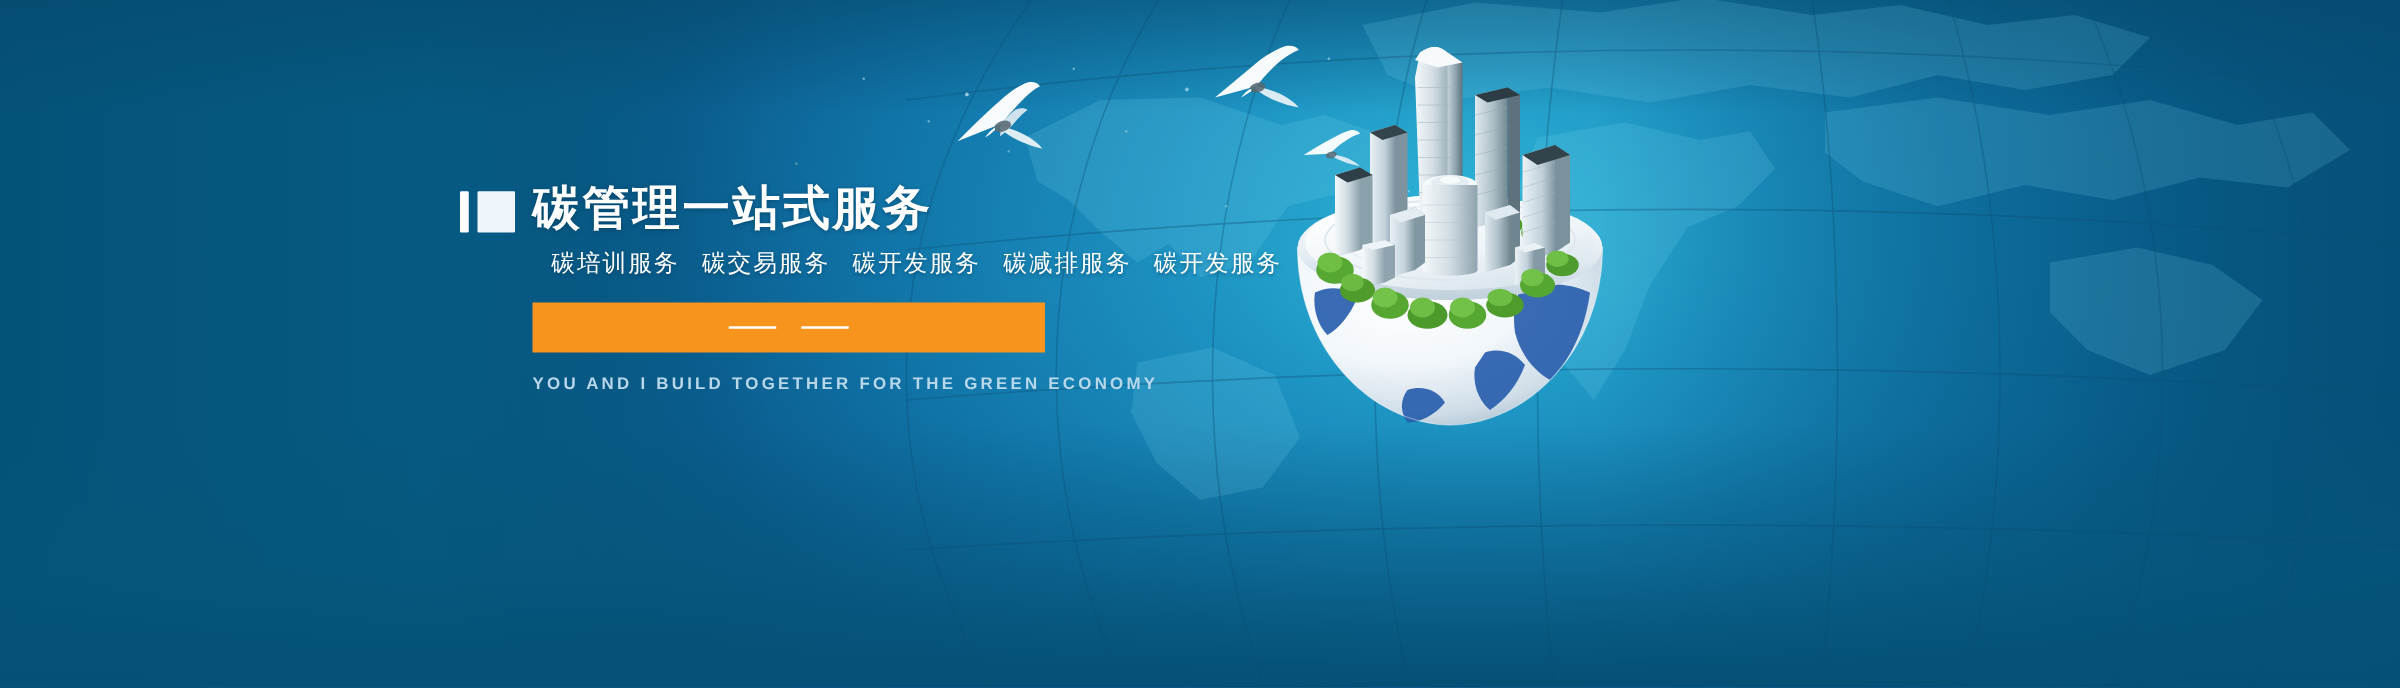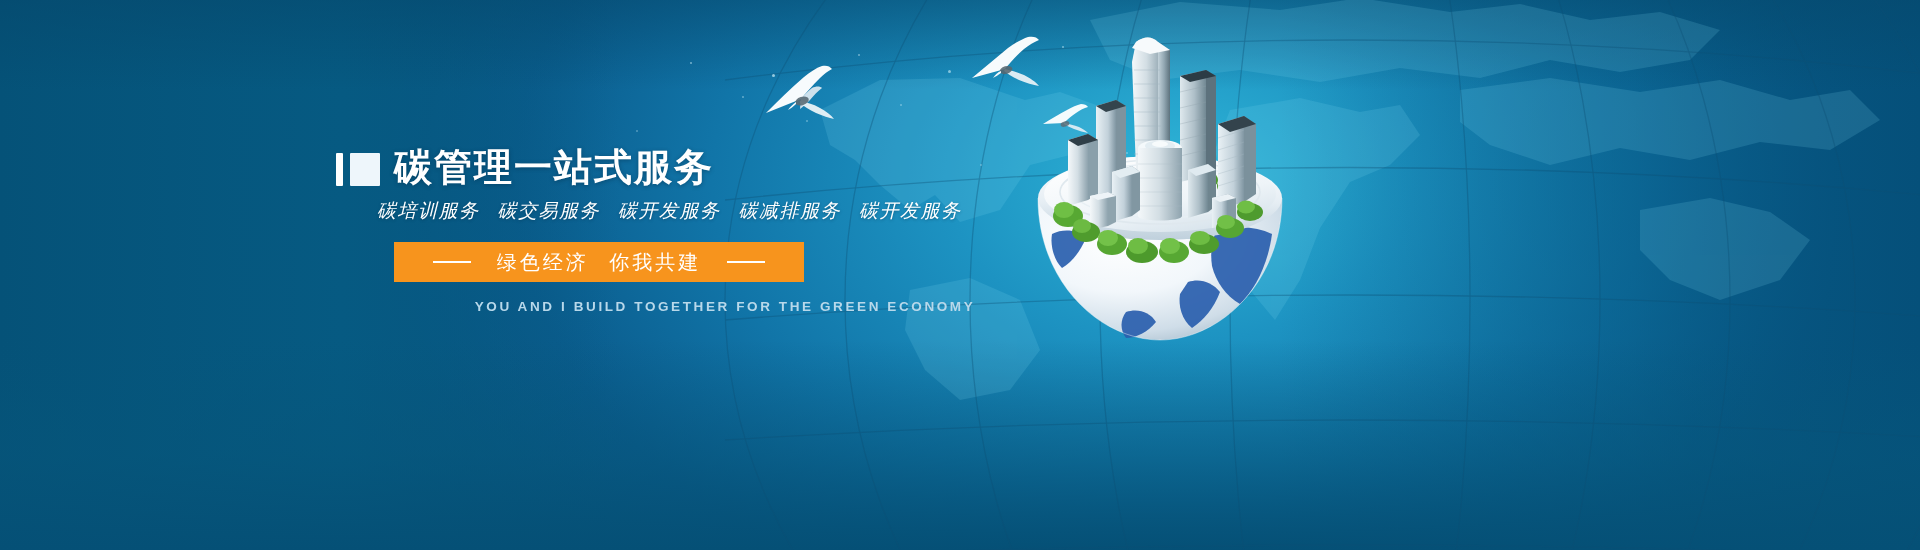--- a/index.html
+++ b/index.html
@@ -50,38 +50,37 @@
 
   
   .bird{position:absolute;}
   .bird svg{display:block;overflow:visible;}
 
   
   .earth-art{position:absolute;left:1020px;top:20px;width:280px;height:330px;}
   .earth-art svg{width:100%;height:100%;display:block;overflow:visible;}
 
   
-  .content{position:absolute;left:336px;top:148px;width:720px;}
+  .content{position:absolute;left:368px;top:148px;width:720px;}
 
   .title-row{display:flex;align-items:center;gap:14px;}
   .mark{display:flex;align-items:center;gap:7px;margin-top:4px;}
   .mark .bar{width:7px;height:33px;background:#ffffff;border-radius:1px;}
   .mark .sq{width:30px;height:33px;background:#eef6fb;border-radius:1px;}
   .title{
     font-size:38px;font-weight:bold;color:#ffffff;
     letter-spacing:2px;line-height:1;white-space:nowrap;
     text-shadow:0 1px 4px rgba(2,40,66,.45);
   }
 
   .services{
-    margin-top:12px;margin-left:41px;
+    margin-top:12px;margin-left:73px;
     font-size:19px;color:#ffffff;letter-spacing:1.5px;
     display:flex;gap:18px;white-space:nowrap;
     text-shadow:0 1px 3px rgba(2,40,66,.40);
-    font-style:italic;
   }
   .services span{letter-spacing:1.5px;}
 
   .slogan-bar{
     margin-top:18px;margin-left:58px;
     width:410px;height:40px;
     background:#f7941d;
     display:flex;align-items:center;justify-content:center;
     gap:20px;
   }
@@ -89,21 +88,21 @@
     width:38px;height:2px;background:#ffffff;display:inline-block;flex:none;
   }
   .slogan-bar .slogan{
     font-size:20px;color:#ffffff;letter-spacing:3px;white-space:nowrap;
   }
   .slogan-bar .slogan em{font-style:normal;padding:0 6px;}
 
   .tagline{
     margin-top:17px;margin-left:58px;
     font-size:13.5px;color:#b8d8ea;
-    letter-spacing:2.6px;white-space:nowrap;font-weight:bold;text-align:center;
+    letter-spacing:2.6px;white-space:nowrap;font-weight:bold;
   }
 </style>
 </head>
 <body>
 
 <div class="banner">
 
   <div class="bg-base"></div>
   <div class="bg-left-wash"></div>
   <div class="bg-right-wash"></div>
@@ -337,24 +336,20 @@
     <div class="services">
       <span>碳培训服务</span>
       <span>碳交易服务</span>
       <span>碳开发服务</span>
       <span>碳减排服务</span>
       <span>碳开发服务</span>
     </div>
 
     <div class="slogan-bar">
       <span class="dash"></span>
-      <span class="slogan">
-        <em>绿色经济</em>
-        <em>你我共建</em>
-      </span>
       <span class="dash"></span>
     </div>
 
     <div class="tagline">YOU AND I BUILD TOGETHER FOR THE GREEN ECONOMY</div>
 
   </div>
 
 </div>
 
 </body></html>

